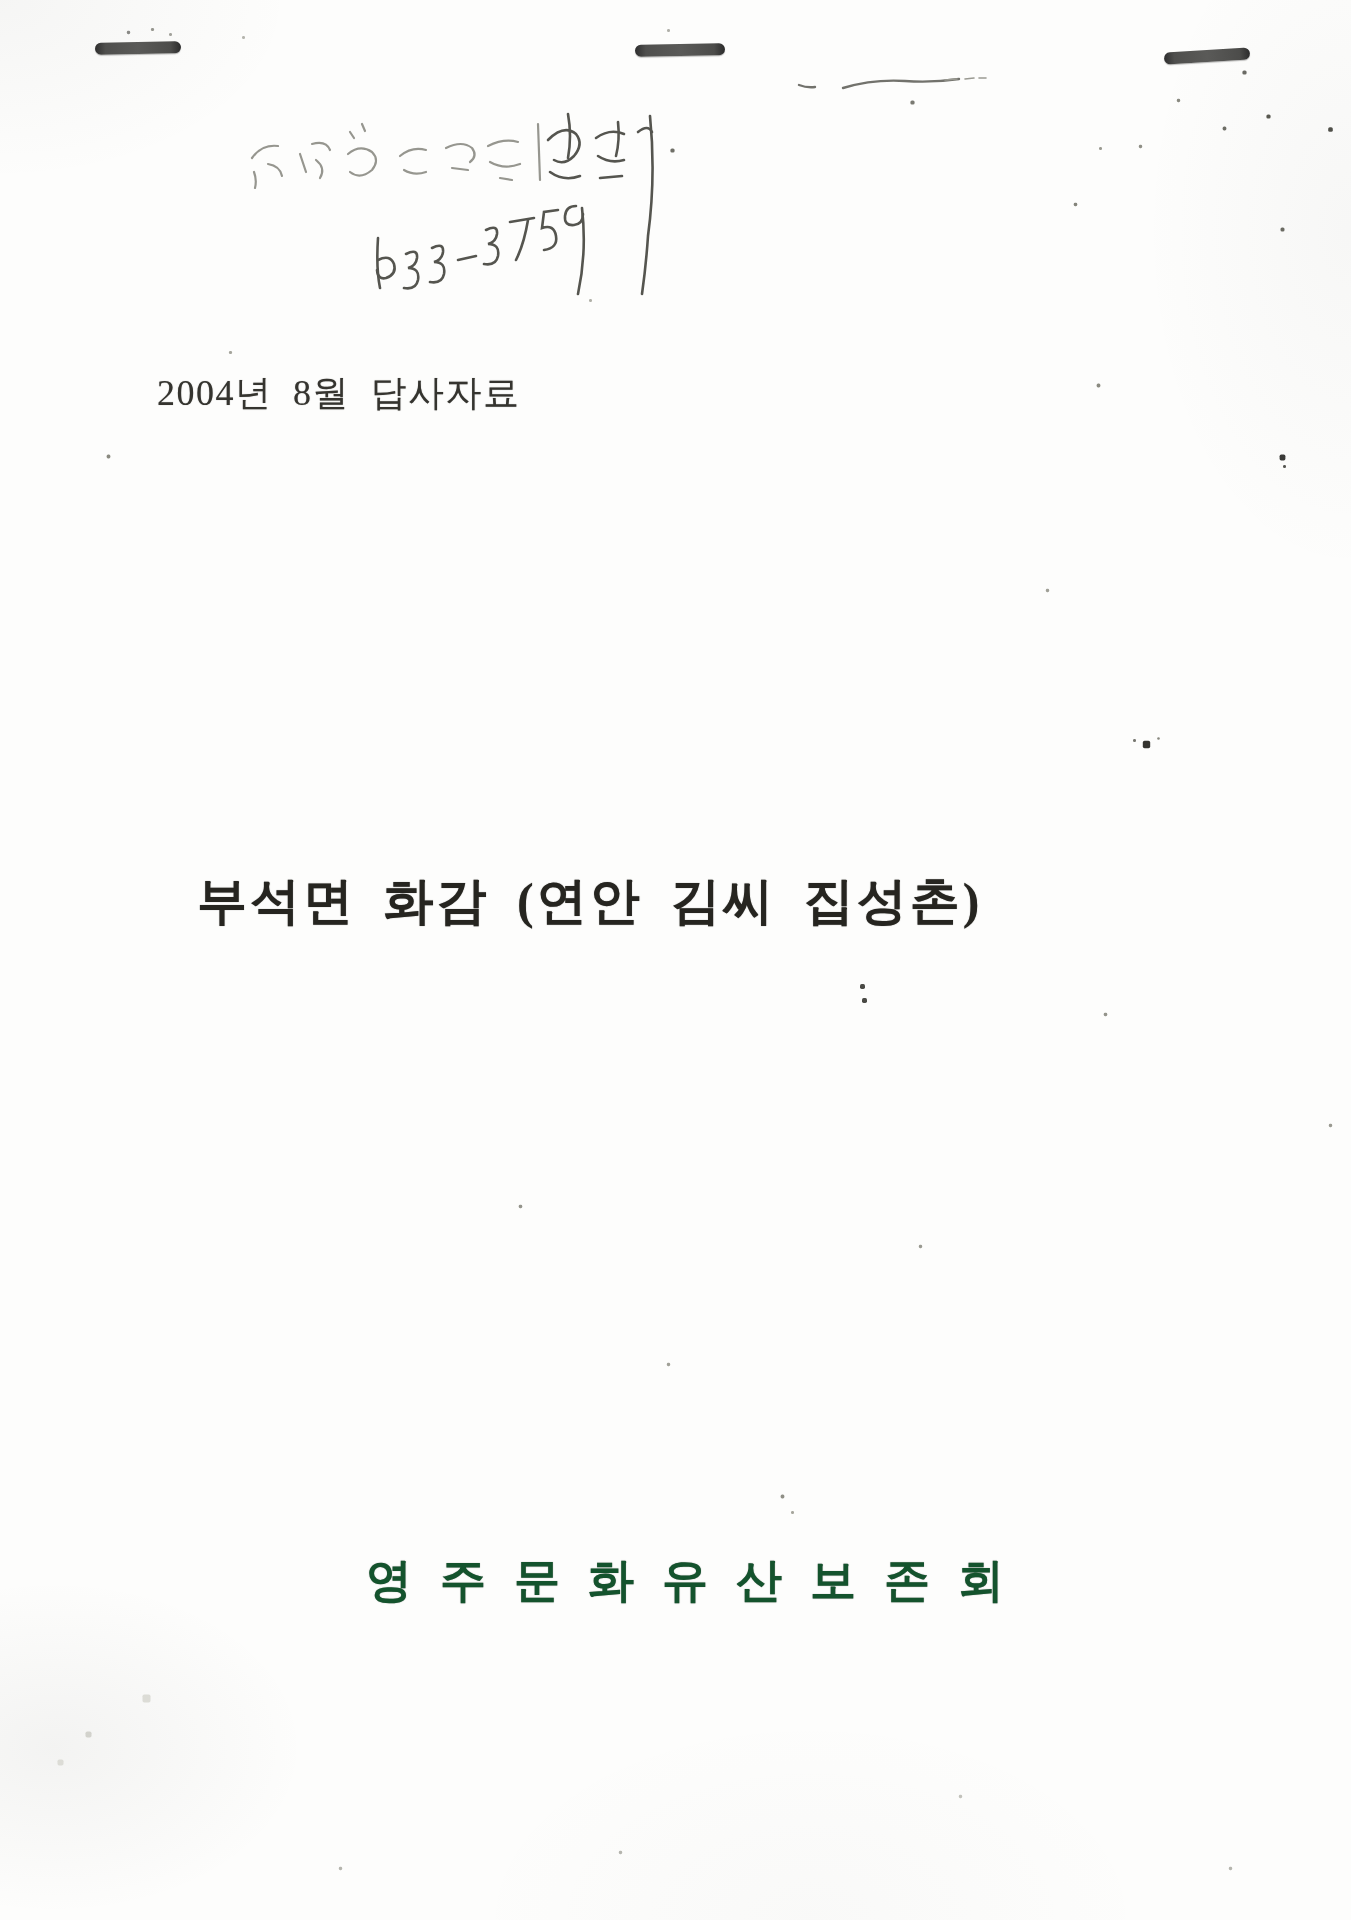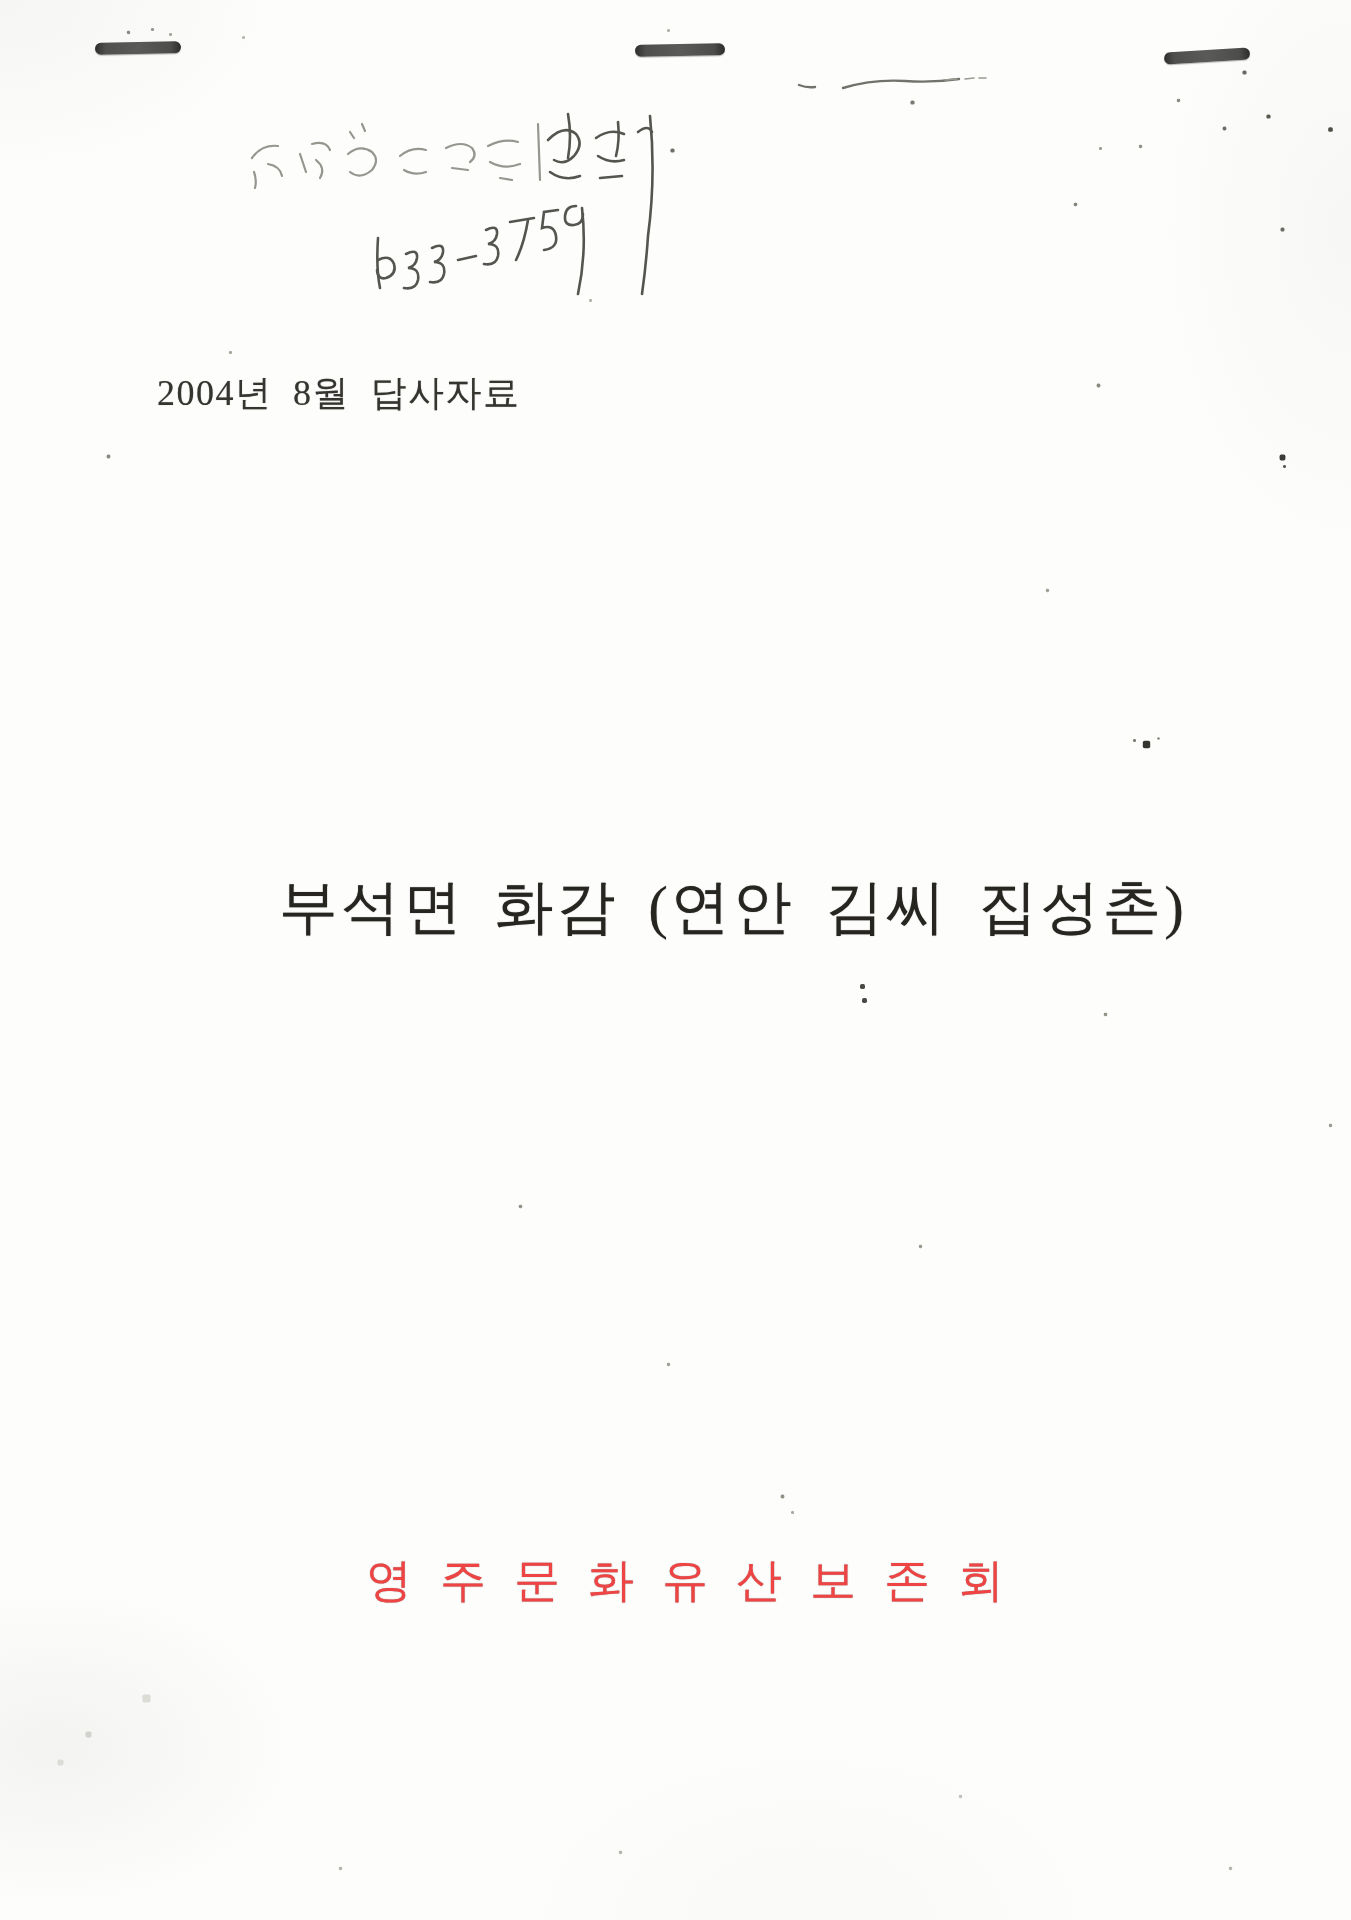--- a/index.html
+++ b/index.html
@@ -49,32 +49,31 @@
   .date-line {
     position: absolute; left: 157px; top: 369px;
     font-size: 36px; letter-spacing: 1.5px; word-spacing: 10px;
     color: #35342f;
     text-shadow: 0 0 1px rgba(45,45,40,0.45);
     white-space: nowrap;
     font-family: Liberation Serif, serif;
   }
   .doc-title {
     position: absolute; left: 197px; top: 868px; width: 990px;
-    font-size: 59px; font-weight: 400;
+    font-size: 50px; font-weight: 700;
     letter-spacing: 3px; word-spacing: 12px;
     color: #262520;
     text-shadow: 0 0 1px rgba(35,35,30,0.55);
     white-space: nowrap;
-    text-align: right;
   }
   .publisher {
     position: absolute; left: 366px; top: 1550px;
-    font-size: 46px; font-weight: 400;
+    font-size: 46px; font-weight: 700;
     letter-spacing: 28px;
-    color: #ef4444;
+    color: #14532d;
     text-shadow: 0 0 1px rgba(40,40,35,0.5);
     white-space: nowrap;
   }
 
   
   .specks { position: absolute; left: 0; top: 0; width: 1px; height: 1px; border-radius: 50%; background: transparent;
     box-shadow:
       1282px 457px 0 2.4px #3a3a38,
       1284px 466px 0 1px  #555551,
       1146px 744px 0 3.2px #35342f,

